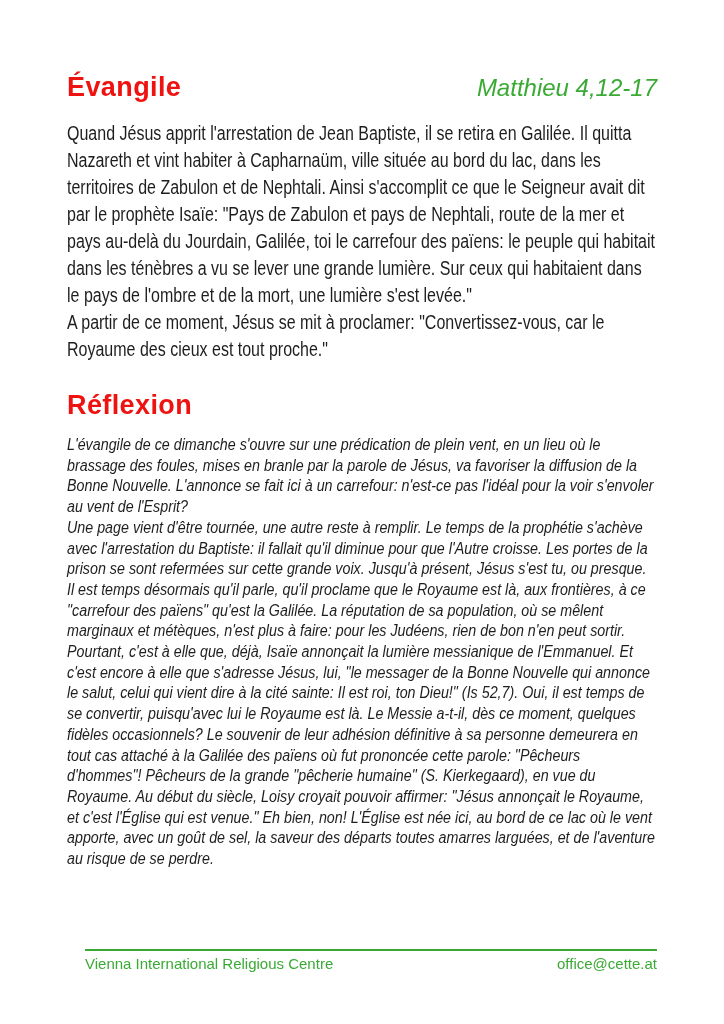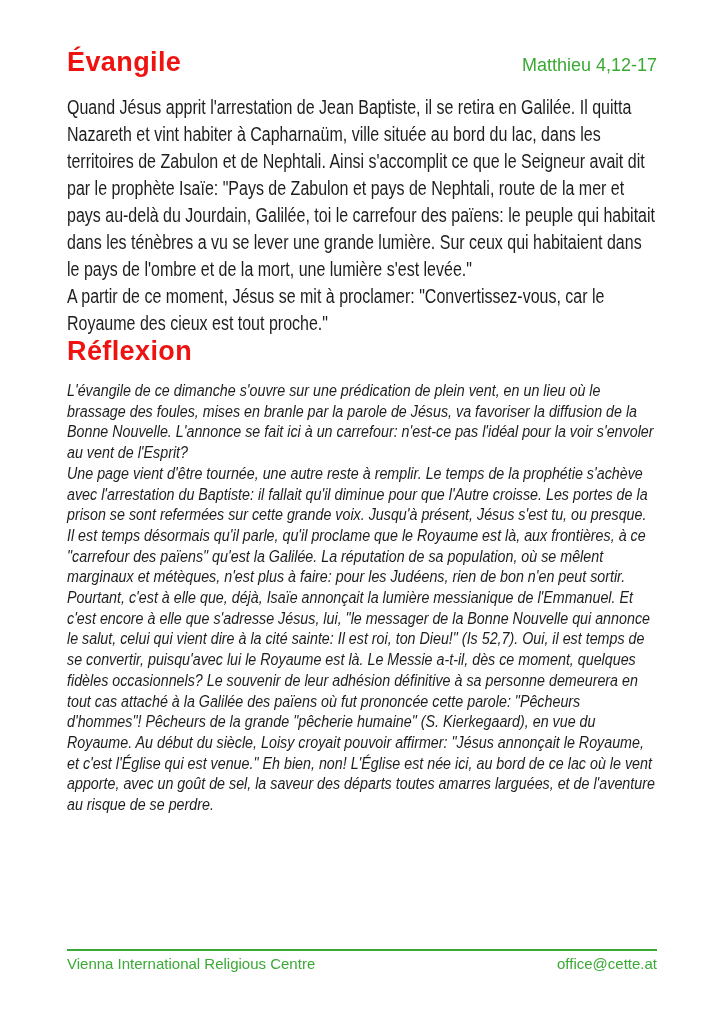--- a/index.html
+++ b/index.html
@@ -30,51 +30,52 @@
     align-items: baseline;
   }
   .heading {
     color: var(--accent-red);
     font-size: 27px;
     line-height: 28px;
     font-weight: bold;
     letter-spacing: 0.4px;
     margin: 0;
   }
-  .gospel-header { margin-top: 48px; }
+  .gospel-header { margin-top: 73px; }
   .reference {
     color: var(--accent-green);
-    font-size: 18px;
+    font-style: italic;
+    font-size: 24px;
     text-align: right;
   }
   .gospel-body {
     margin-top: 18px;
     width: 719px;
     transform: scaleX(0.8206);
     transform-origin: left top;
     color: var(--text-color);
     font-size: 19.5px;
     line-height: 27px;
     white-space: pre-line;
   }
-  .reflection-heading { }
+  .reflection-heading { margin-top: 28px; }
   .reflection-body {
     margin-top: 15px;
     width: 710px;
     transform: scaleX(0.831);
     transform-origin: left top;
     color: var(--text-color);
     font-style: italic;
     font-size: 17.2px;
     line-height: 20.7px;
     white-space: pre-line;
   }
   .footer {
     position: absolute;
-    left: 67px;
+    left: 85px;
     right: 67px;
     top: 949px;
     border-top: 2px solid var(--accent-green);
     padding-top: 4px;
     display: flex;
     justify-content: space-between;
     color: var(--accent-green);
     font-size: 15px;
     line-height: 18px;
   }

